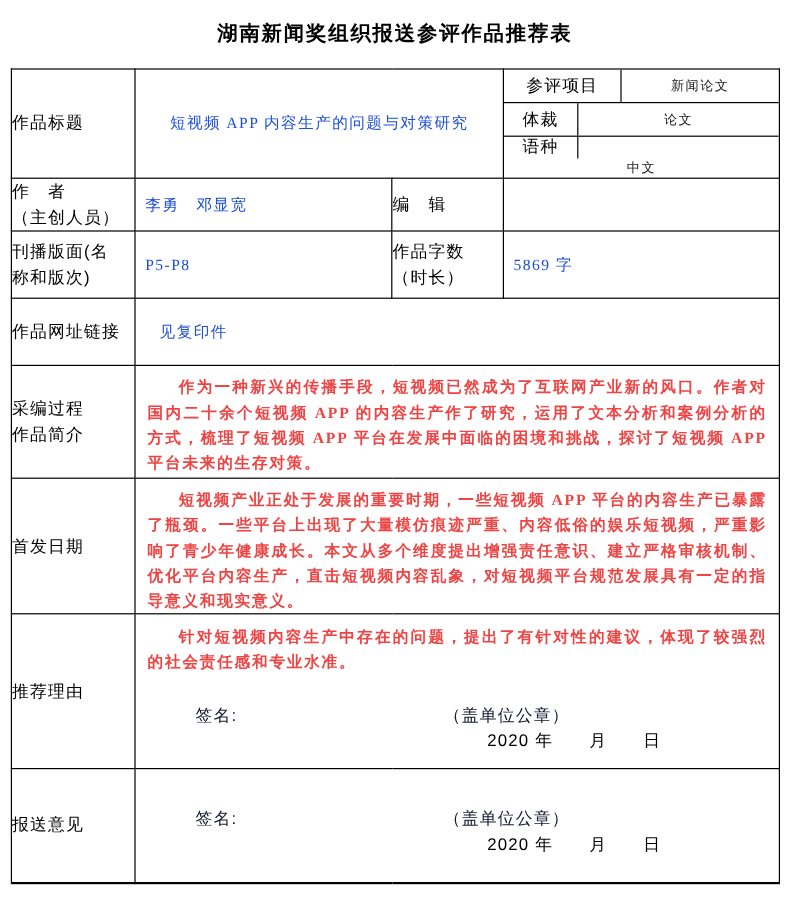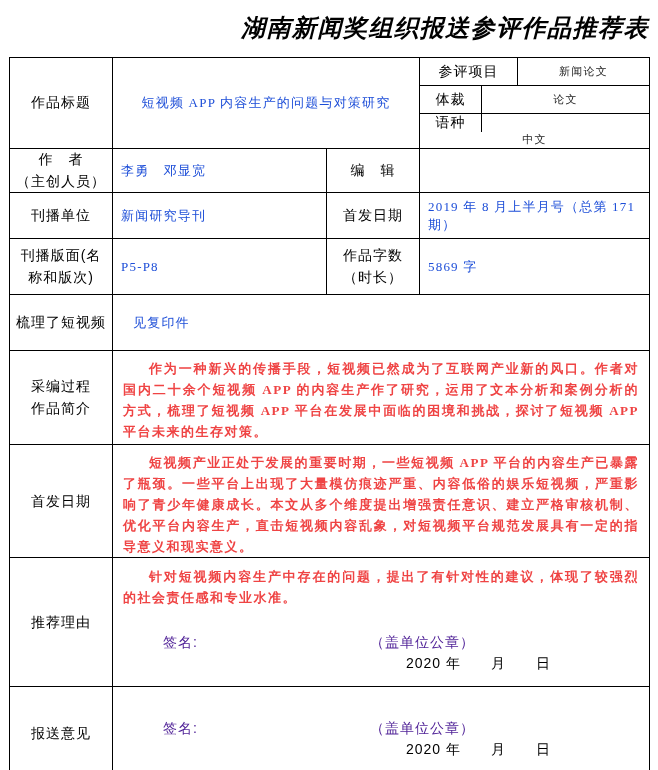--- a/index.html
+++ b/index.html
@@ -1,34 +1,33 @@
 <!DOCTYPE html>
 <html lang="zh"><head>
 <meta charset="utf-8">
 <style>
   html,body{margin:0;padding:0;background:#fff;color:#000;}
   body{width:658px;font-family:"Liberation Serif","DejaVu Serif",serif;}
   .sheet{padding:4px 9px 0 9px;}
   .doc-title{
-    text-align:right;font-family:"Liberation Sans","DejaVu Sans",sans-serif;
-    font-weight:700;font-size:24px;line-height:35px;letter-spacing:1.5px;
+    text-align:center;font-family:"Liberation Sans","DejaVu Sans",sans-serif;
+    font-weight:700;font-size:17px;line-height:35px;letter-spacing:1.5px;
     margin:6px 0 12px 0;
-    font-style:italic;
   }
   table.doc-table{
     border-collapse:collapse;table-layout:fixed;width:640px;
     border:1px solid #000;border-bottom-width:2px;
   }
   td{border:1px solid #000;padding:0;vertical-align:middle;overflow:hidden;}
   .c1{width:103px;} .c2{width:214px;} .c3{width:93px;} .c4{width:230px;}
   tr.r1{height:91px;} tr.r2{height:42px;} tr.r3{height:46px;}
   tr.r4{height:56px;} tr.r5{height:56px;} tr.r6{height:94px;}
   tr.r7{height:96px;} tr.r8{height:129px;} tr.r9{height:95px;}
   .label-cell{
-    text-align:center;font-family:"Liberation Sans","DejaVu Sans",sans-serif;
+    text-align:left;font-family:"Liberation Sans","DejaVu Sans",sans-serif;
     font-size:14px;line-height:1.55;letter-spacing:1px;white-space:pre-line;
   }
   .value-cell{
     font-size:13px;letter-spacing:1.2px;color:#1d4ed8;
     padding:2px 8px;text-align:left;
   }
   .value-center{text-align:center;}
   .indent-sm{padding-left:20px;}
   
   .nested-cell{padding:0;vertical-align:top;}
@@ -49,21 +48,21 @@
   
   .para-cell{vertical-align:top;}
   .para{
     text-align:justify;text-indent:2em;
     font-size:13px;line-height:21px;letter-spacing:1.5px;color:#ef4444;
     padding:7px 10px 0 10px;margin:0;font-weight:bold;
   }
   
   .sig-row{
     display:flex;font-family:"Liberation Sans","DejaVu Sans",sans-serif;
-    font-size:14px;letter-spacing:1px;color:#4c1d95;
+    font-size:14px;letter-spacing:1px;color:#0f172a;
   }
   .sig-name{margin-left:50px;}
   .sig-stamp{margin-left:172px;}
   .sig-date{
     font-family:"Liberation Sans","DejaVu Sans",sans-serif;
     font-size:14px;letter-spacing:1px;margin:3px 0 0 293px;
   }
   .r8 .sig-row{margin-top:26px;}
   .r8 .para{padding-top:8px;}
   .r9 .sig-wrap{padding-top:10px;}
@@ -105,38 +104,32 @@
     </tr>
 
     <tr class="r2">
       <td class="label-cell">作　者
 （主创人员）</td>
       <td class="value-cell">李勇　邓显宽</td>
       <td class="label-cell">编　辑</td>
       <td class="value-cell"></td>
     </tr>
 
-    <tr class="r3">
-      <td class="label-cell">刊播单位</td>
-      <td class="value-cell">新闻研究导刊</td>
-      <td class="label-cell">首发日期</td>
-      <td class="value-cell">2019 年 8 月上半月号（总第 171 期）</td>
-    </tr>
 
     <tr class="r4">
       <td class="label-cell">刊播版面(名
 称和版次)</td>
       <td class="value-cell">P5-P8</td>
       <td class="label-cell">作品字数
 （时长）</td>
       <td class="value-cell">5869 字</td>
     </tr>
 
     <tr class="r5">
-      <td class="label-cell">梳理了短视频</td>
+      <td class="label-cell">作品网址链接</td>
       <td class="value-cell indent-sm" colspan="3">见复印件</td>
     </tr>
 
     <tr class="r6">
       <td class="label-cell">采编过程
 作品简介</td>
       <td class="para-cell" colspan="3">
         <p class="para">作为一种新兴的传播手段，短视频已然成为了互联网产业新的风口。作者对国内二十余个短视频 APP 的内容生产作了研究，运用了文本分析和案例分析的方式，梳理了短视频 APP 平台在发展中面临的困境和挑战，探讨了短视频 APP 平台未来的生存对策。</p>
       </td>
     </tr>

